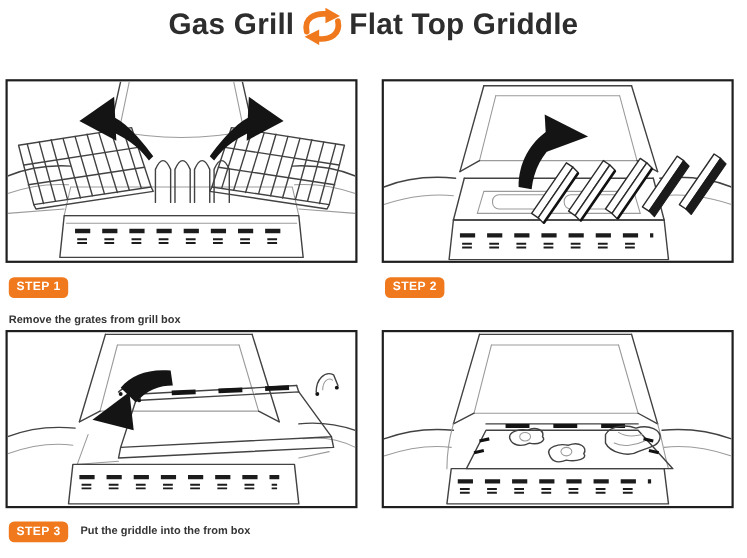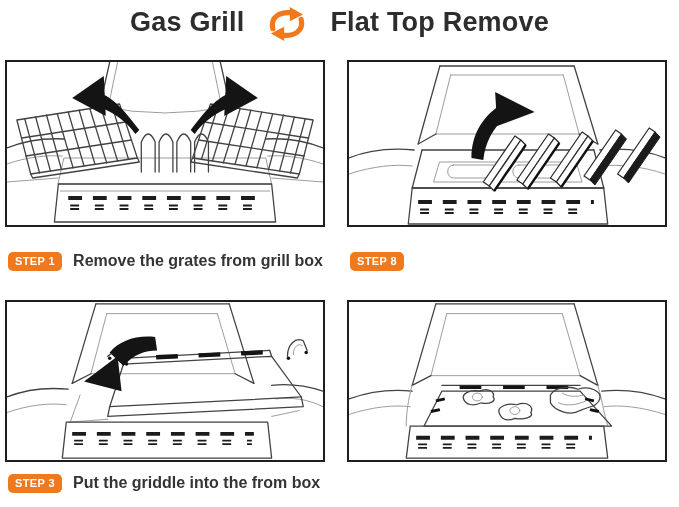--- a/index.html
+++ b/index.html
@@ -2,69 +2,69 @@
 <html><head>
 <meta charset="utf-8">
 <style>
   html,body{margin:0;padding:0;background:#ffffff;}
   body{
     width:679px;height:507px;overflow:hidden;
     font-family:"Liberation Sans",sans-serif;
     -webkit-font-smoothing:antialiased;
   }
   .header{
-    height:60px;box-sizing:border-box;padding-top:5px;
-    display:flex;align-items:flex-start;justify-content:center;gap:20px;
+    height:72px;box-sizing:border-box;padding-top:5px;
+    display:flex;align-items:flex-start;justify-content:center;gap:2px;
   }
   .title-text{
     font-size:27px;font-weight:800;color:#2d2d2d;letter-spacing:.2px;line-height:34px;
   }
   .swap-icon{width:46px;height:34px;margin-top:2px;flex:0 0 auto;}
   .grid{
     display:grid;grid-template-columns:320px 320px;column-gap:22px;
     padding:0 0 0 5px;
   }
   .panel{
     box-sizing:border-box;border:2px solid #1e1e1e;background:#fff;
     width:320px;overflow:hidden;
   }
   .row1 .panel{height:167px;}
   .row2 .panel{height:162px;}
-  .row1 .caption{margin-top:24px;height:49px;}
+  .row1 .caption{margin-top:12px;height:49px;flex-direction:column;}
   .row2 .caption{margin-top:11px;}
   .caption{
     display:flex;align-items:flex-start;gap:11px;padding-left:3px;box-sizing:border-box;
   }
   .badge{
     flex:0 0 auto;background:#F0791E;color:#ffffff;font-weight:700;
     font-size:11px;letter-spacing:.4px;line-height:13px;
     padding:3px 7px;border-radius:5px;margin-top:1px;white-space:nowrap;
   }
   .step-text{
-    font-size:16px;font-weight:600;color:#343434;line-height:19px;max-width:250px;
+    font-size:10px;font-weight:600;color:#343434;line-height:19px;max-width:250px;
   }
   svg.illu{display:block;width:100%;height:100%;}
   .ln{fill:none;stroke:#424242;stroke-width:1.3;stroke-linecap:round;stroke-linejoin:round;}
   .lt{fill:none;stroke:#9b9b9b;stroke-width:1;stroke-linecap:round;}
   .dk{fill:#141414;stroke:none;}
   .wfill{fill:#ffffff;stroke:#2b2b2b;stroke-width:1.3;stroke-linejoin:round;}
   .dfill{fill:#1b1b1b;stroke:#1b1b1b;stroke-width:1;stroke-linejoin:round;}
 </style>
 </head>
 <body>
 
 <div class="header">
   <span class="title-text">Gas Grill</span>
   <svg class="swap-icon" viewBox="0 0 46 36" aria-hidden="true">
     <path d="M8 23 C5 10 16 5 27 6" fill="none" stroke="#F0791E" stroke-width="5.5" stroke-linecap="round"></path>
     <polygon points="26,0 40,8 26,15" fill="#F0791E"></polygon>
     <path d="M38 13 C41 26 30 31 19 30" fill="none" stroke="#F0791E" stroke-width="5.5" stroke-linecap="round"></path>
     <polygon points="20,36 6,28 20,21" fill="#F0791E"></polygon>
   </svg>
-  <span class="title-text">Flat Top Remove</span>
+  <span class="title-text">Flat Top Griddle</span>
 </div>
 
 <div class="grid">
 
   <div class="cell row1">
     <figure class="panel" style="margin:0">
       <svg class="illu" viewBox="0 0 320 163" preserveAspectRatio="none">
 
         <path class="ln" d="M104 0 L94 44"></path>
           <path class="ln" d="M216 0 L226 44"></path>
@@ -175,21 +175,21 @@
         <path class="wfill" d="M238 114 L270 68 L276 72 L244 118 Z"></path>
           <path class="dfill" d="M244 118 L276 72 L281 77 L249 123 Z"></path>
         <path class="wfill" d="M272 112 L304 66 L310 70 L278 116 Z"></path>
           <path class="dfill" d="M278 116 L310 70 L315 75 L283 121 Z"></path>
 
         <path class="dk" d="M124 96 C124 74 134 56 152 44 L158 56 C146 66 138 80 136 98 Z"></path>
         <polygon class="dk" points="148,30 188,50 150,64"></polygon>
       </svg>
     </figure>
     <div class="caption">
-      <span class="badge">STEP 8</span>
+      <span class="badge">STEP 2</span>
     </div>
   </div>
 
   <div class="cell row2">
     <figure class="panel" style="margin:0">
       <svg class="illu" viewBox="0 0 320 163" preserveAspectRatio="none">
 
         <path class="ln" d="M90 2 L225 2"></path>
           <path class="ln" d="M90 2 L66 84"></path>
           <path class="ln" d="M225 2 L250 84"></path>

